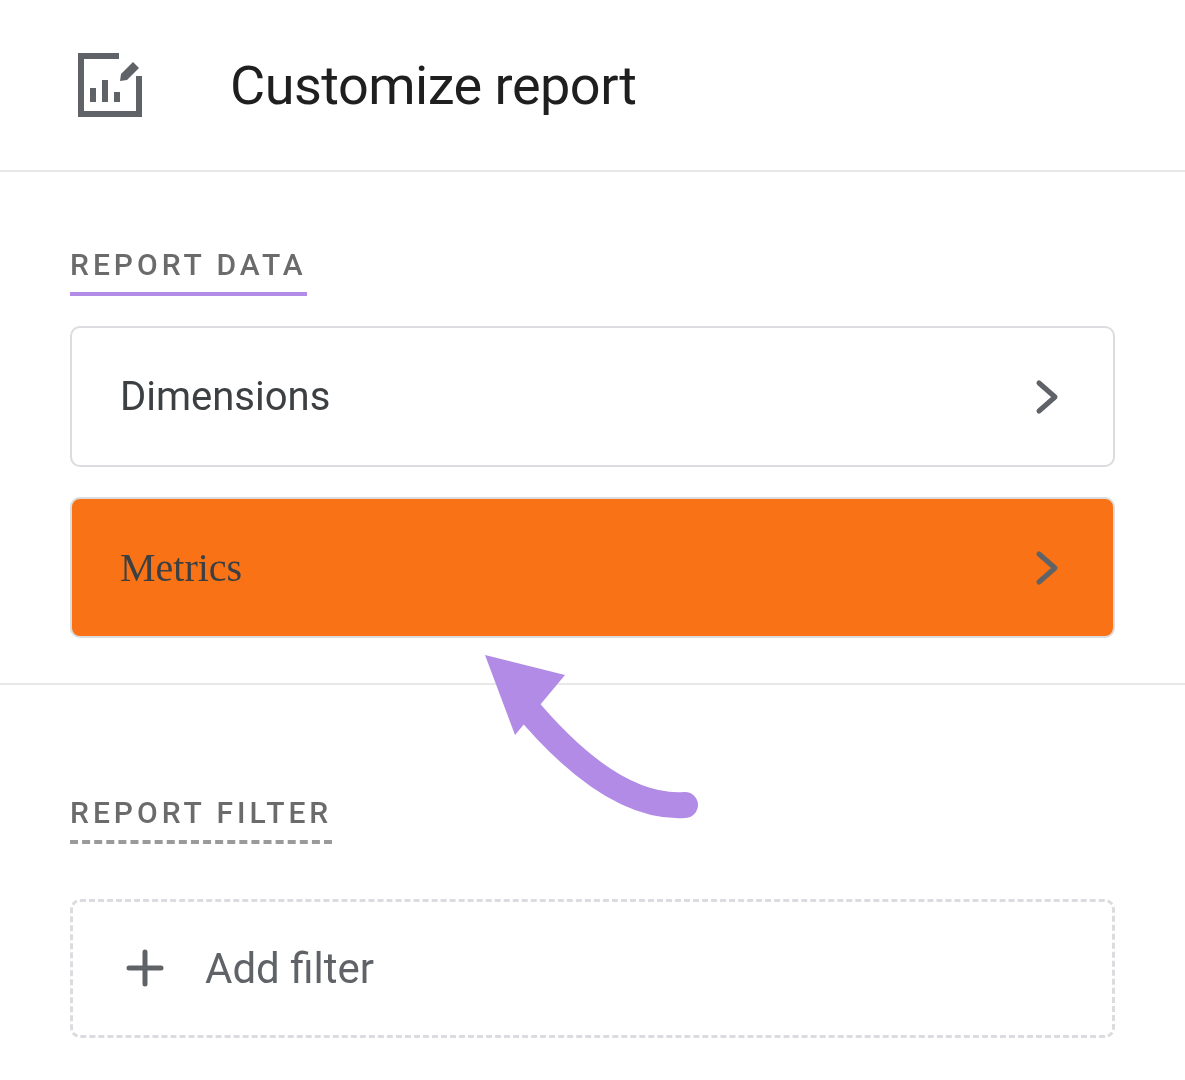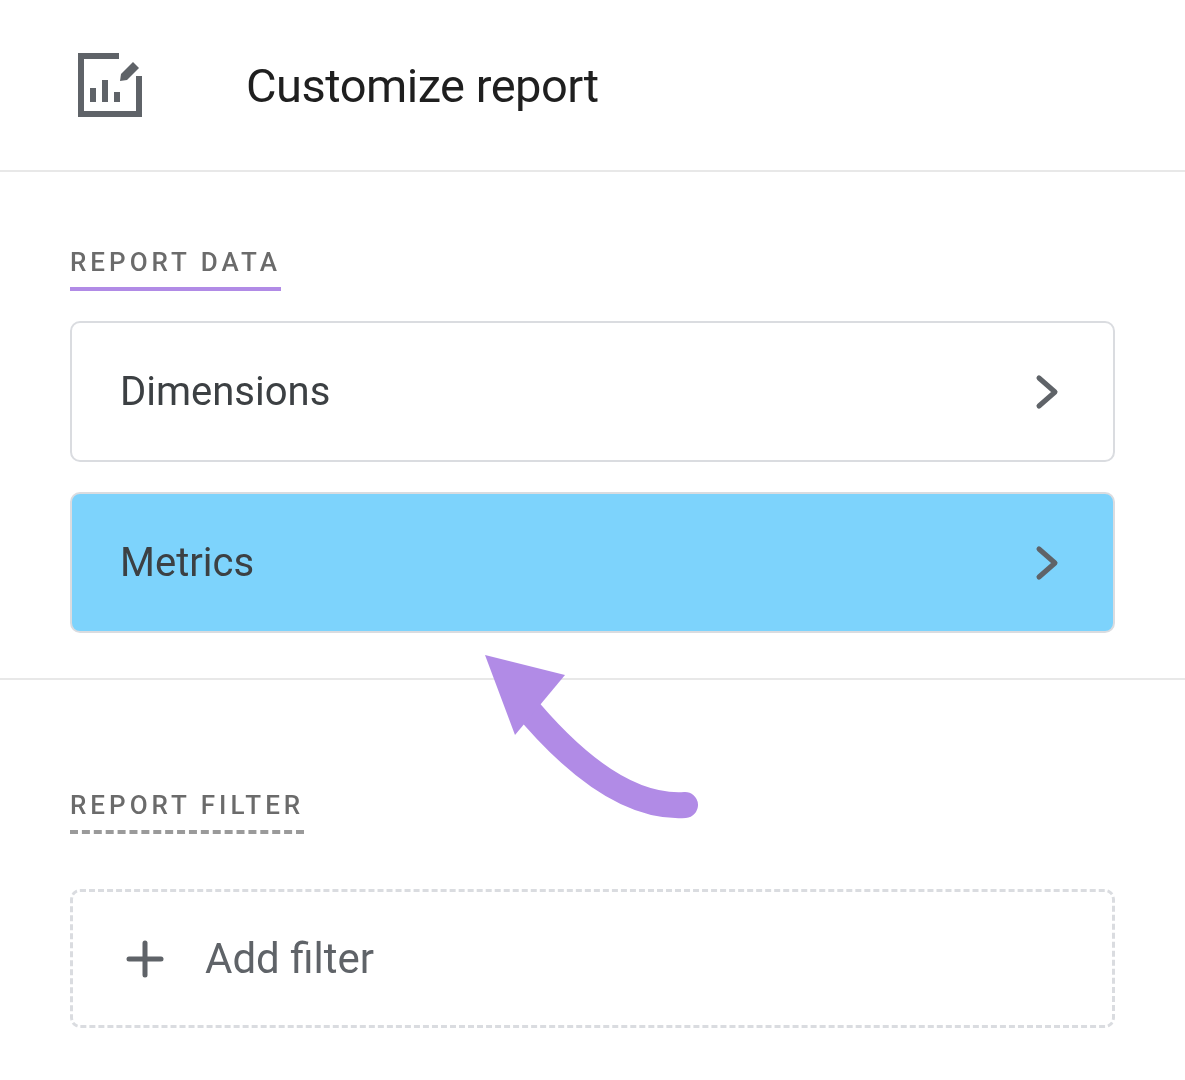--- a/index.html
+++ b/index.html
@@ -26,33 +26,32 @@
 
     .header-icon {
       width: 70px;
       height: 70px;
       display: flex;
       align-items: center;
       justify-content: center;
     }
 
     .page-title {
-      font-size: 47px;
+      font-size: 54px;
       font-weight: 400;
       color: #1f1f1f;
       letter-spacing: -0.5px;
-      margin-left: 16px;
     }
 
     .section {
       padding: 75px 70px 0;
     }
 
     .section-heading {
-      font-size: 26px;
+      font-size: 30px;
       font-weight: 500;
       color: #6b6b6b;
       letter-spacing: 4px;
       display: inline-block;
       padding-bottom: 10px;
     }
 
     .section-heading.solid-underline {
       border-bottom: 4px solid #b18be6;
     }
@@ -68,21 +67,22 @@
       border-radius: 10px;
       padding: 45px 48px;
       display: flex;
       align-items: center;
       justify-content: space-between;
       cursor: pointer;
       background: #ffffff;
     }
 
     .option-row.hovered {
-      background: #7dd3fc;
+      background: #f97316;
+      font-family: Liberation Serif, serif;
     }
 
     .option-label {
       font-size: 40px;
       font-weight: 400;
       color: #3c4043;
     }
 
     .chevron {
       width: 36px;
@@ -97,21 +97,21 @@
       border-top: 2px solid #e8e8e8;
       width: 100%;
     }
 
     .add-filter-row {
       margin-top: 55px;
       border: 3px dashed #dadce0;
       border-radius: 10px;
       padding: 42px 48px;
       display: flex;
-      align-items: flex-end;
+      align-items: flex-start;
       gap: 36px;
       cursor: pointer;
       background: #ffffff;
     }
 
     .plus-icon {
       width: 48px;
       height: 48px;
       display: flex;
       align-items: center;

